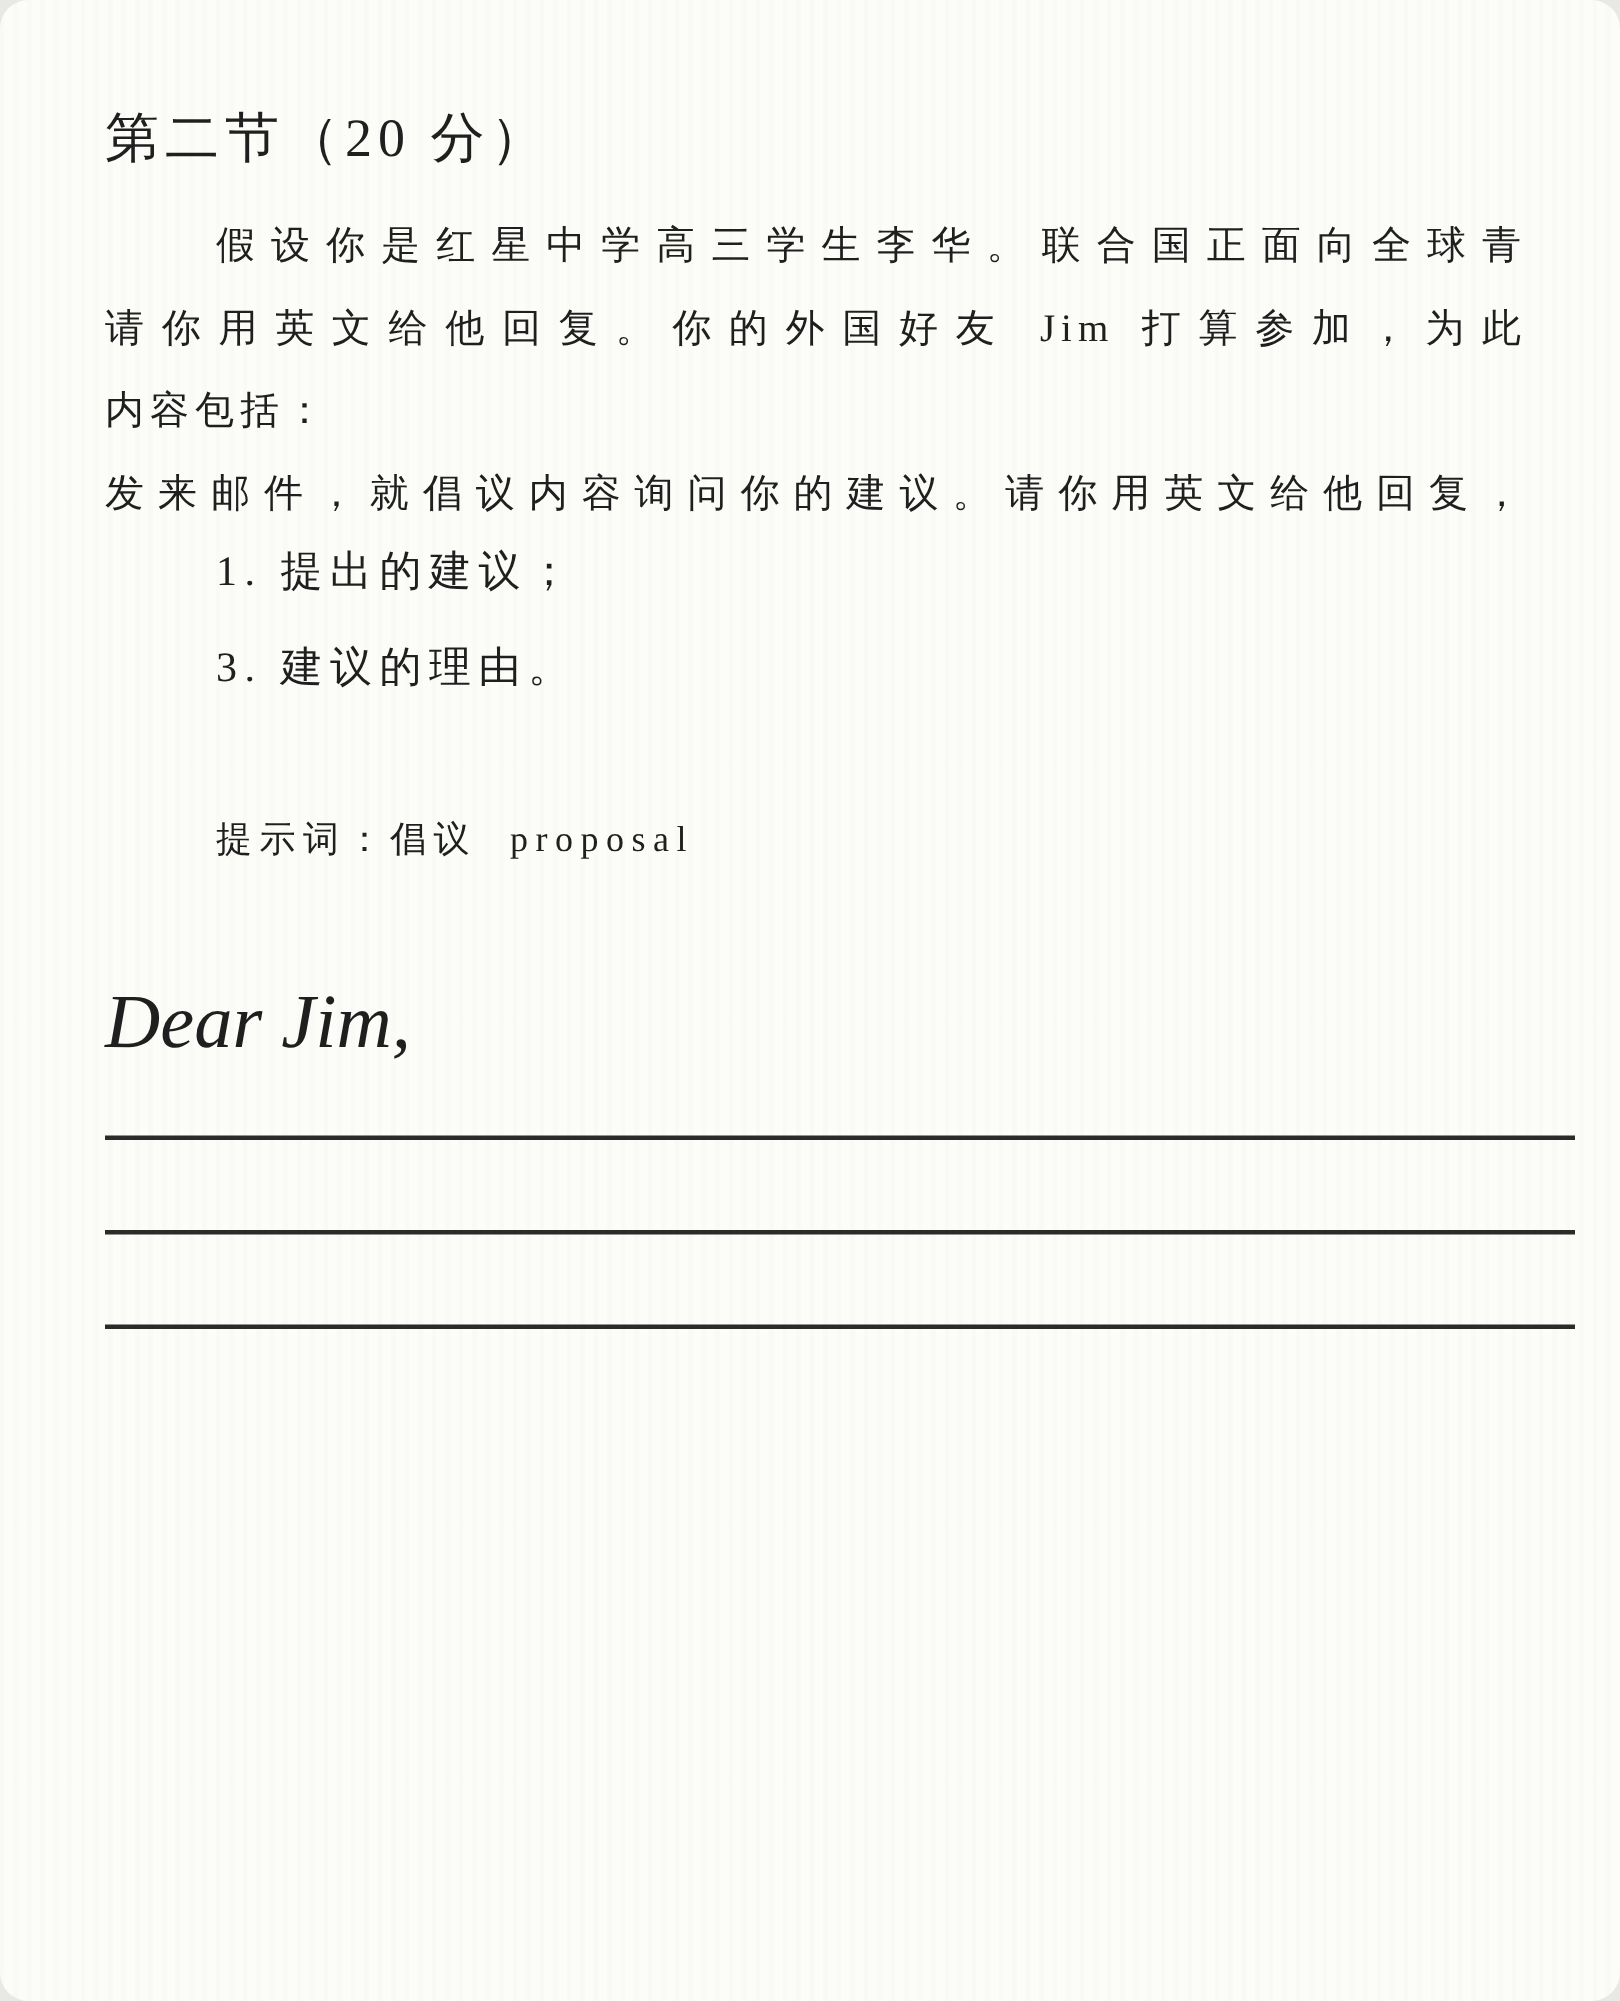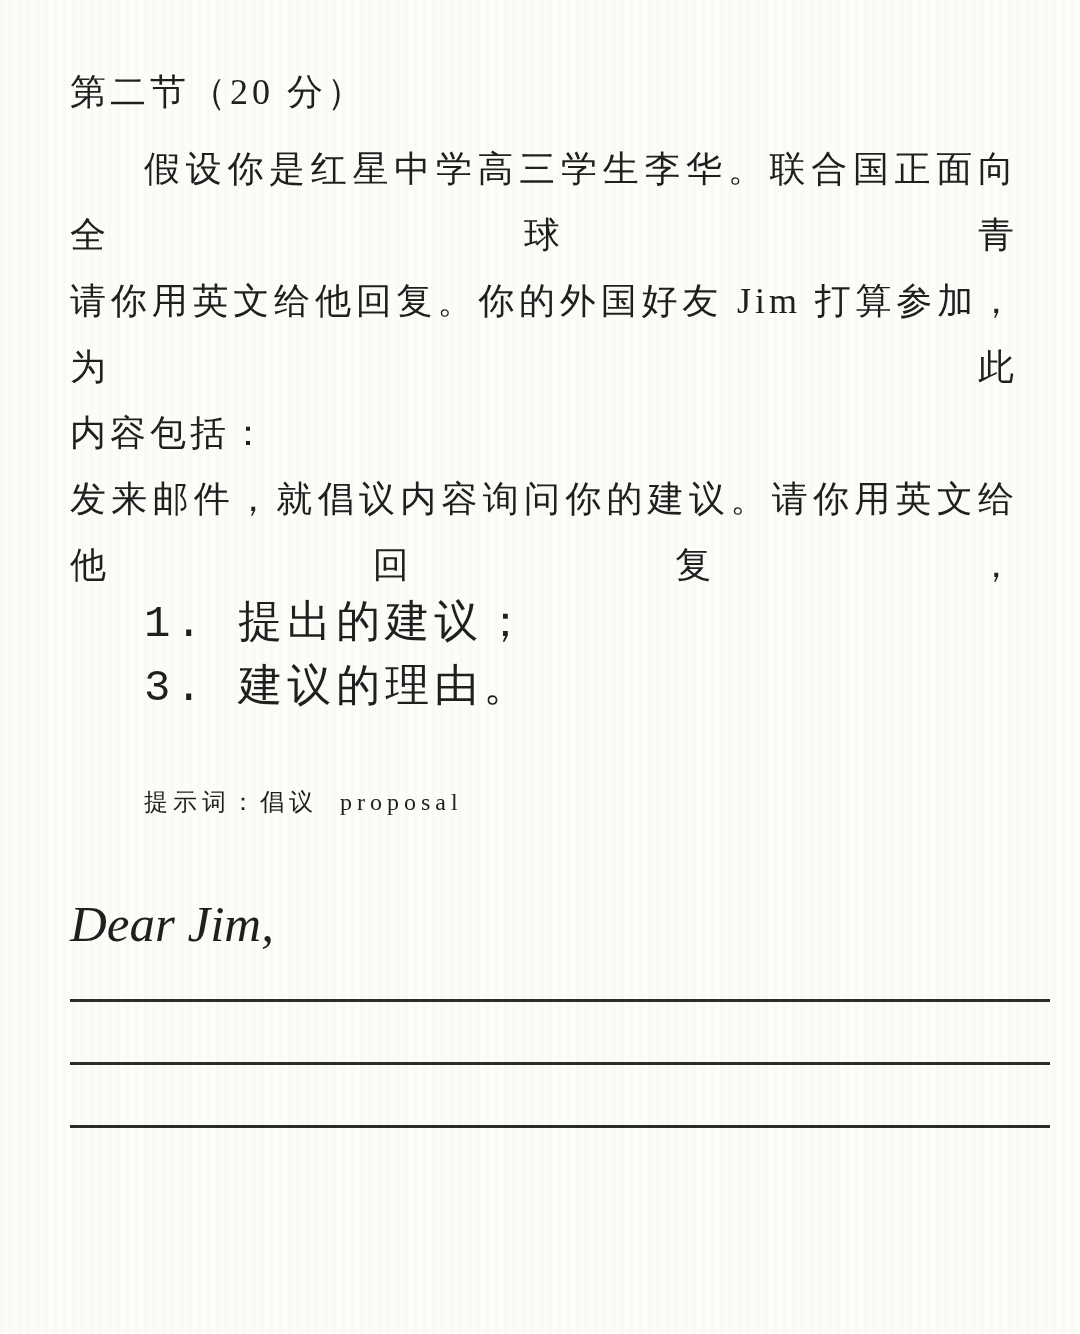--- a/index.html
+++ b/index.html
@@ -13,50 +13,50 @@
     height: 1334px;
     margin: 0 auto;
     background:
       repeating-linear-gradient(90deg, rgba(0,0,0,0.012) 0 3px, rgba(0,0,0,0) 3px 9px),
       #fcfcf9;
     color: #1f1f1f;
     overflow: hidden;
     box-sizing: border-box;
     padding: 72px 62px 0 70px;
     font-family: "Liberation Serif", "DejaVu Serif", serif;
+    border-radius: 19px;
   }
   .section-title {
     font-size: 36px;
     line-height: 40px;
     letter-spacing: 4px;
   }
   .prompt {
     margin-top: 24px;
   }
   .prompt-line {
-    font-size: 36px;
-    line-height: 66px;
+    font-size: 26px;
+    line-height: 55px;
     letter-spacing: 4px;
   }
   .just {
     text-align: justify;
     text-align-last: justify;
   }
   .indent {
     text-indent: 74px;
   }
   .req-list {
     margin-top: -6px;
   }
   .req-item {
-    font-size: 44px;
+    font-size: 28px;
     line-height: 64px;
     letter-spacing: 5px;
     padding-left: 74px;
-    font-family: Liberation Mono, monospace;
   }
   .hint-line {
     margin-top: 60px;
     font-size: 24px;
     line-height: 44px;
     letter-spacing: 5px;
     padding-left: 74px;
     white-space: pre-wrap;
   }
   .notes {

